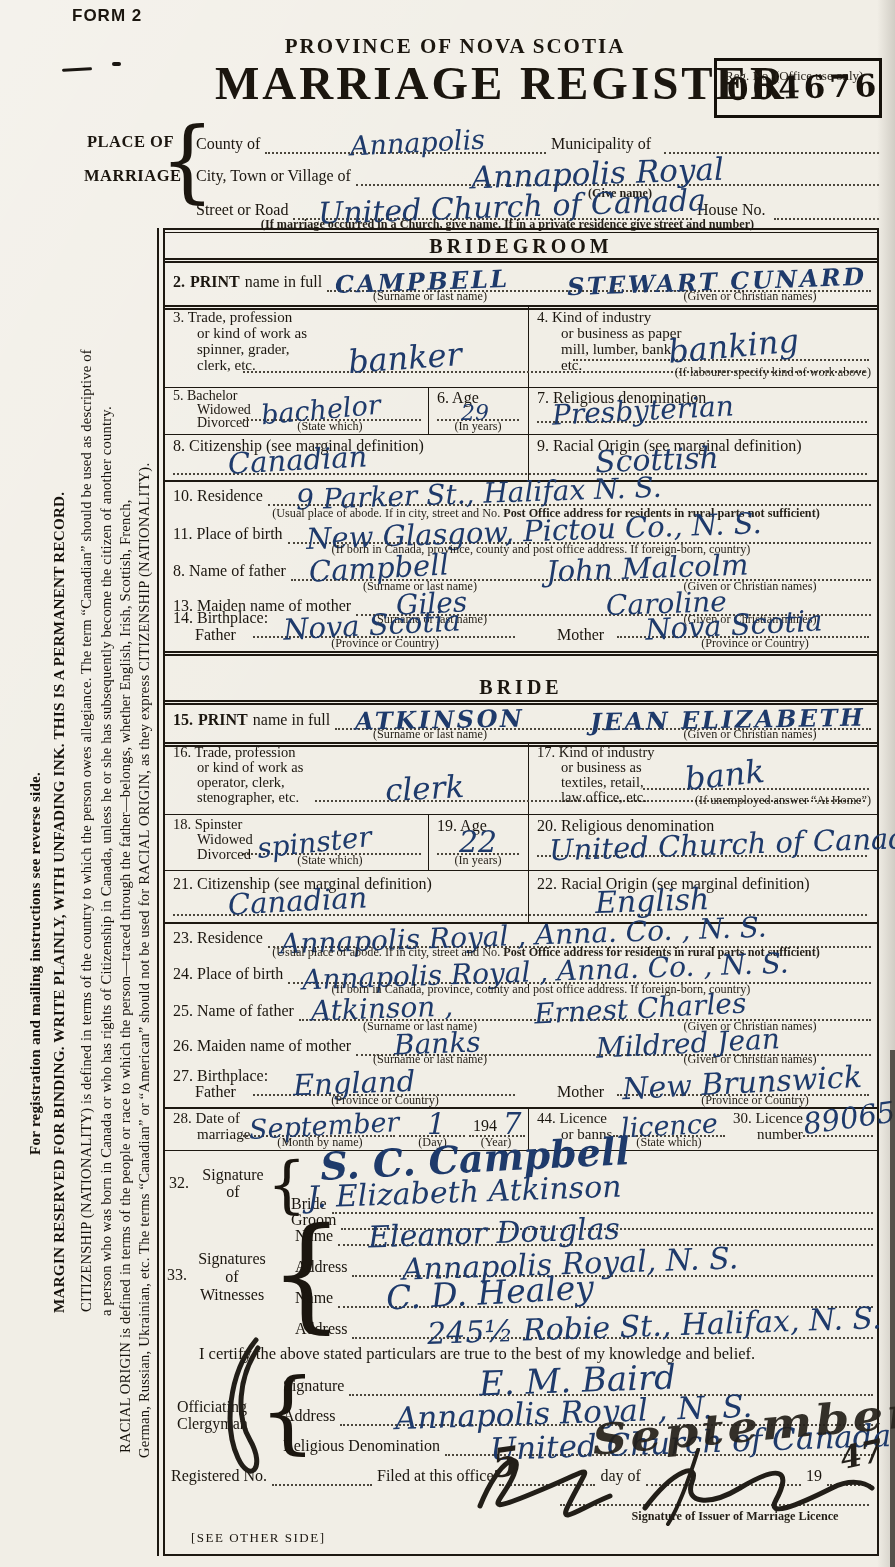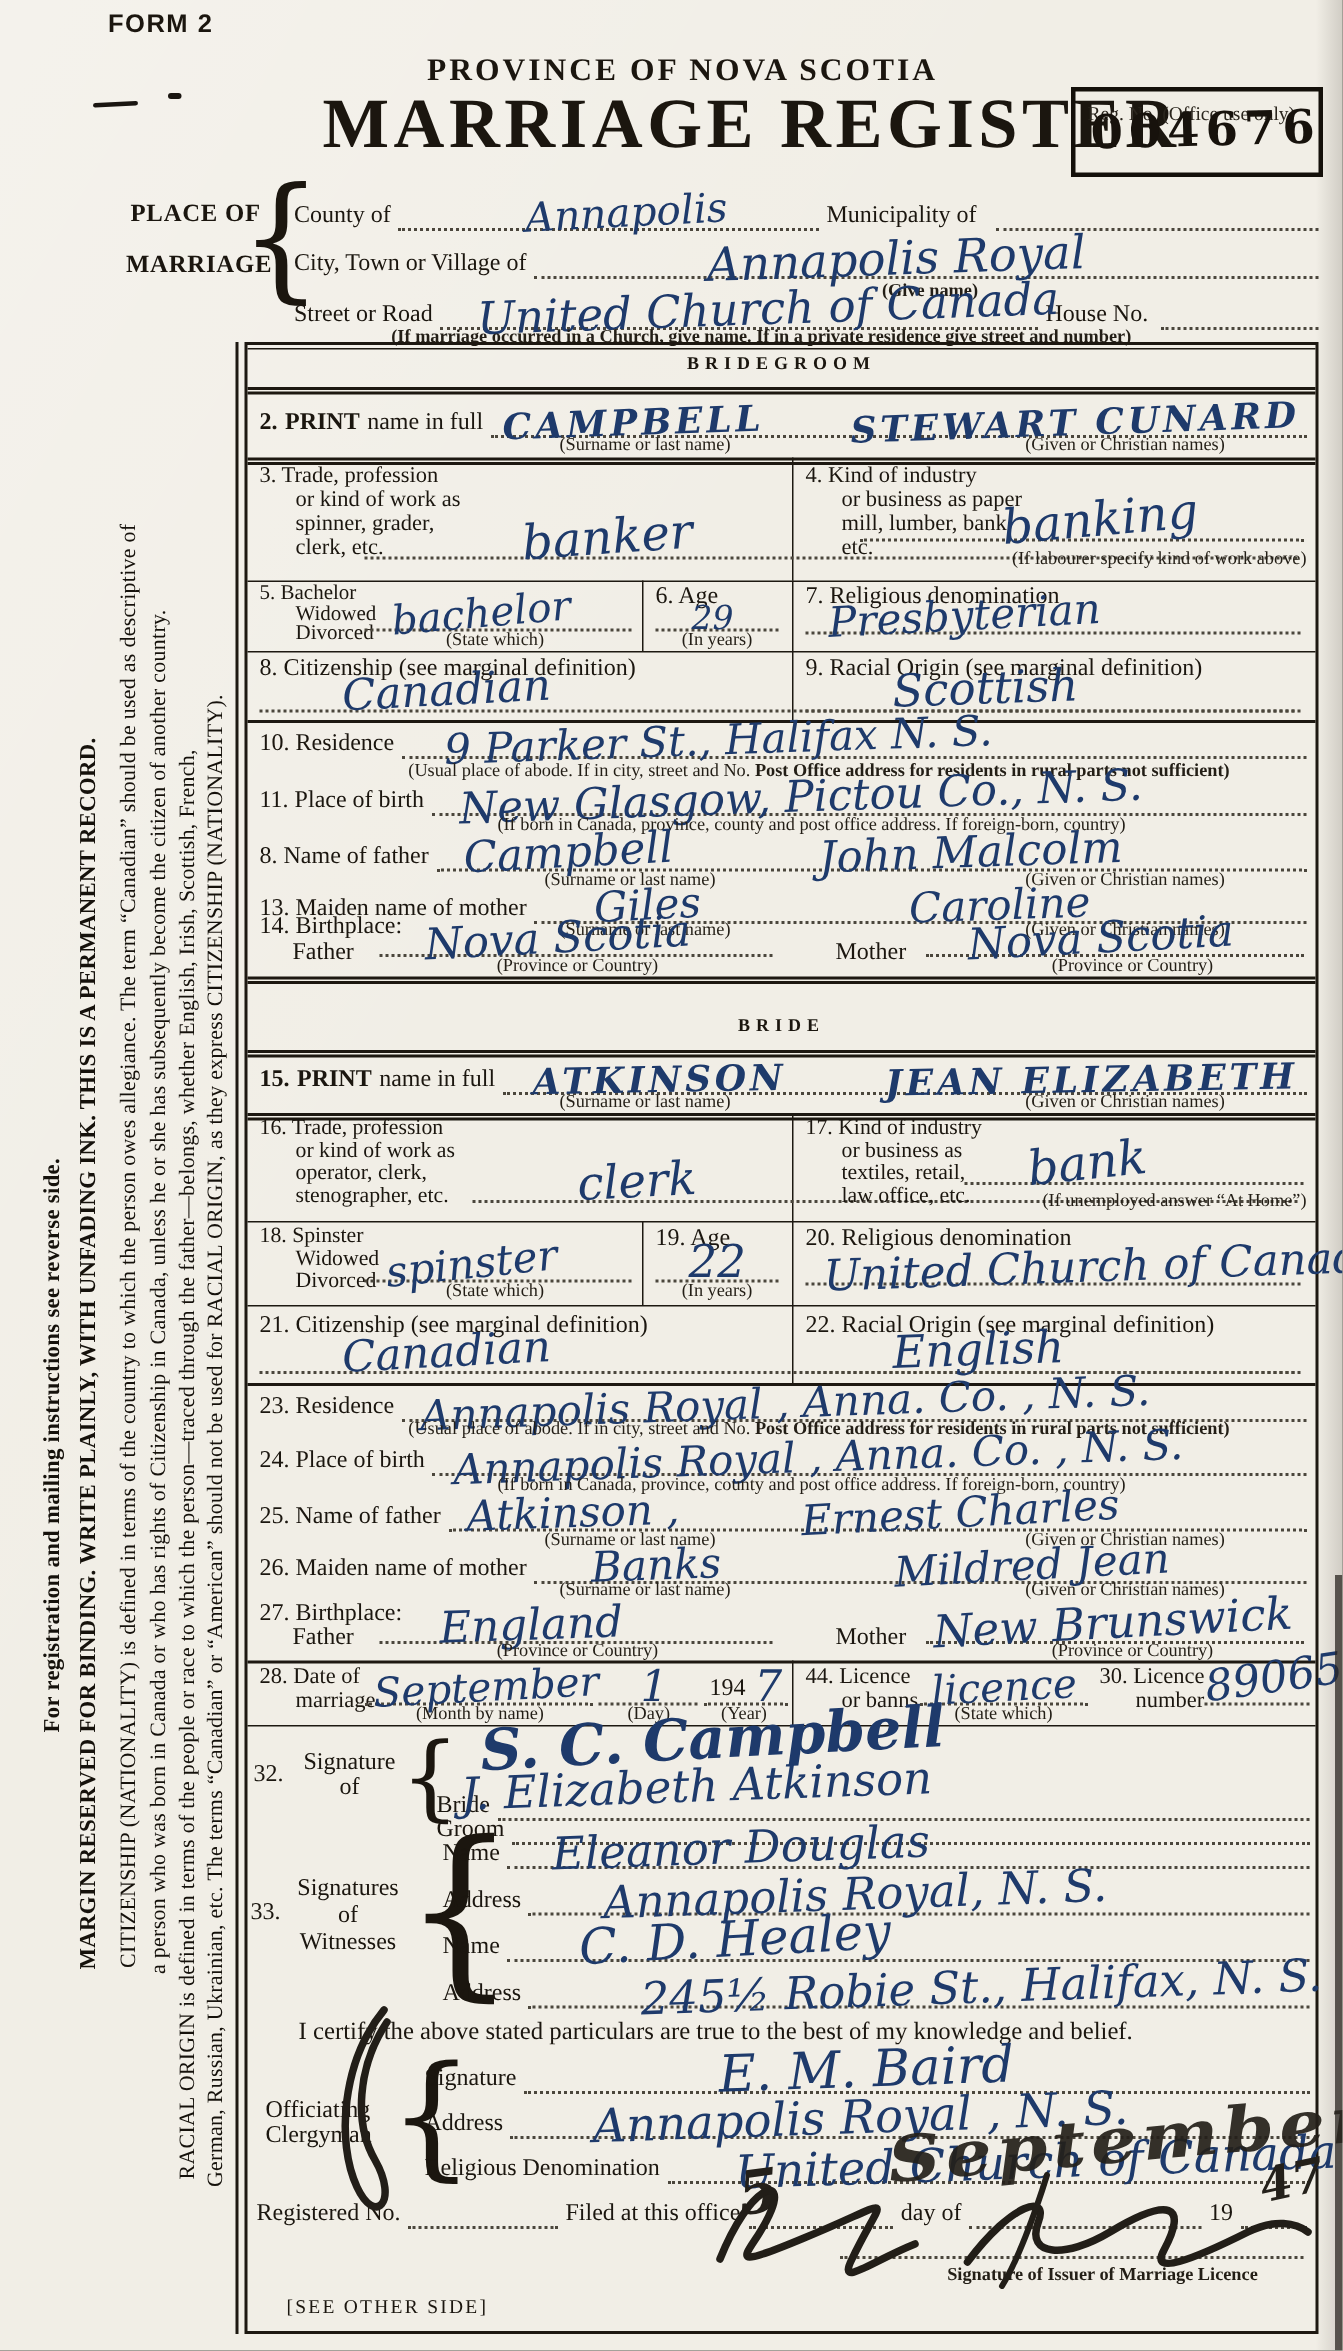--- a/index.html
+++ b/index.html
@@ -45,21 +45,21 @@
   .box{position:absolute;left:163px;top:228px;width:716px;height:1328px;
        border:2px solid #1d1811;box-sizing:border-box;}
   .box .dblleft{position:absolute;left:-8px;top:-2px;bottom:-2px;width:4px;
        border-left:2px solid #1d1811;}
   .box .dbltop{position:absolute;left:0;right:0;top:2px;border-top:1.5px solid #1d1811;}
   .r{position:absolute;left:0;right:0;}
   .bb{border-bottom:1.7px solid #1d1811;}
   .bbh{border-bottom:2.6px solid #1d1811;}
   .bbd{border-bottom:5px double #1d1811;}
   .vdiv{position:absolute;top:0;bottom:0;border-left:1.7px solid #1d1811;}
-  .shead{text-align:center;font-weight:bold;font-size:12px;letter-spacing:4px;padding-top:5px;}
+  .shead{text-align:center;font-weight:bold;font-size:20px;letter-spacing:4px;padding-top:5px;}
   .ctr{text-align:center;}
   svg.ink{position:absolute;pointer-events:none;}
 </style>
 </head>
 <body>
 
 <div class="page">
 
   <div class="vt vtb" style="left:26px;top:700px;height:455px;">For registration and mailing instructions see reverse side.</div>
   <div class="vt vtb" style="left:50px;top:425px;height:888px;">MARGIN RESERVED FOR BINDING.   WRITE PLAINLY, WITH UNFADING INK.   THIS IS A PERMANENT RECORD.</div>

